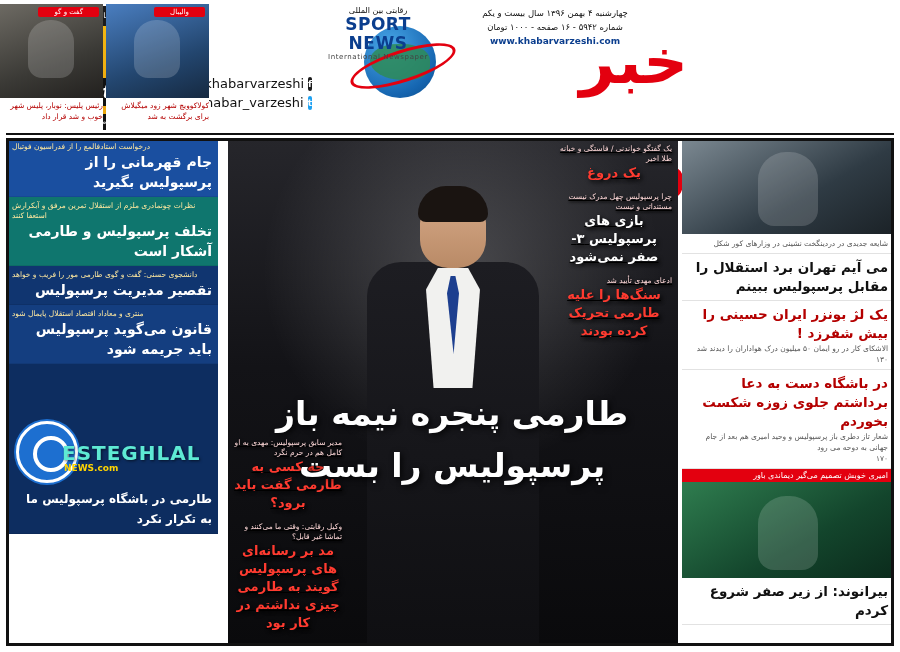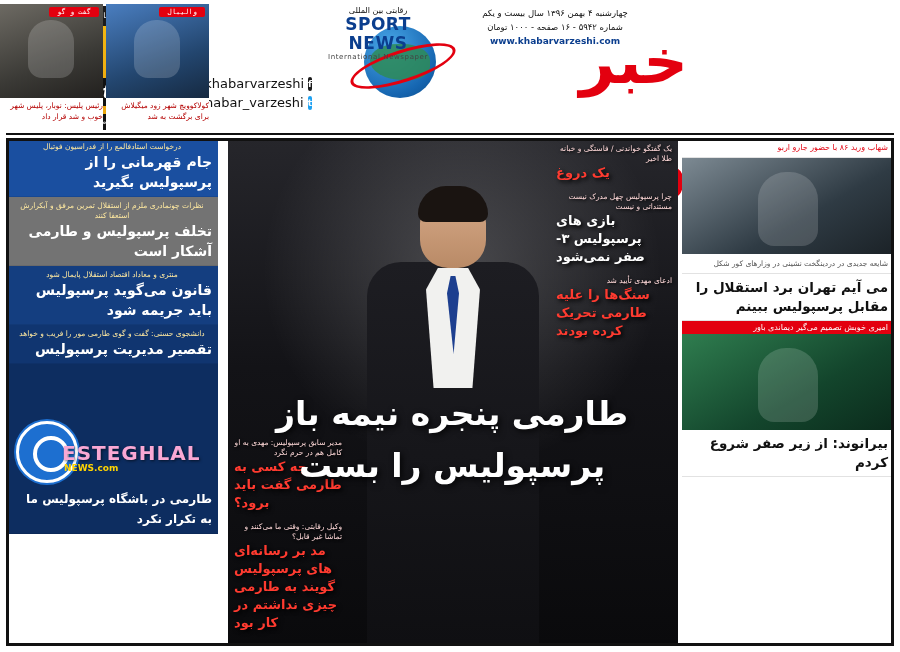--- a/index.html
+++ b/index.html
@@ -60,21 +60,21 @@
   .teaser{position:absolute;top:0;width:103px;height:128px;overflow:hidden;background:#222;}
   .teaser.t1{left:0;}
   .teaser.t2{left:106px;}
   .teaser .ph{position:absolute;left:0;top:0;width:100%;height:96px;}
   .teaser.t1 .ph{background:linear-gradient(160deg,#6d6a63,#3b3a36 60%,#211f1d);}
   .teaser.t2 .ph{background:linear-gradient(160deg,#4a7ec0,#23466f 60%,#15283f);}
   .teaser .ph:after{content:"";position:absolute;left:28px;top:16px;width:46px;height:58px;border-radius:22px 22px 14px 14px;
     background:rgba(255,255,255,.18);}
   .teaser .cap{position:absolute;left:0;bottom:0;width:100%;height:34px;background:#fff;color:#b40000;
     font-size:7.5px;line-height:11px;text-align:right;padding-top:2px;box-sizing:border-box;}
-  .teaser .tag{position:absolute;right:4px;top:3px;background:#e3000f;color:#fff;font-size:7px;padding:1px 8px;border-radius:2px;font-family:Liberation Mono, monospace;}
+  .teaser .tag{position:absolute;right:4px;top:3px;background:#e3000f;color:#fff;font-size:7px;padding:1px 16px;border-radius:2px;}
 
   
   .body{position:absolute;left:6px;top:138px;width:888px;height:508px;}
 
   
   .col-right{position:absolute;right:0;top:0;width:212px;height:508px;background:#fff;}
   .rc-block{position:relative;width:100%;border-bottom:1px solid #e2e2e2;box-sizing:border-box;padding:4px 6px;}
   .rc-kicker{color:#e3000f;font-size:8px;text-align:right;line-height:11px;}
   .rc-head{color:#111;font-size:13.5px;font-weight:bold;text-align:right;line-height:19px;}
   .rc-head.red{color:#b40000;}
@@ -101,37 +101,37 @@
   .c-tie{position:absolute;left:50%;top:86px;margin-left:-6px;width:12px;height:78px;background:#1d3f8f;
     clip-path:polygon(30% 0,70% 0,100% 22%,55% 100%,0 22%);}
 
   .c-overlay-title{position:absolute;left:14px;top:250px;width:420px;text-align:center;color:#fff;
     font-size:33px;font-weight:bold;line-height:52px;text-shadow:2px 2px 6px rgba(0,0,0,.85);}
   .c-red-ribbon{position:absolute;right:40px;top:206px;width:230px;background:#e3000f;color:#fff;font-size:11px;
     text-align:right;line-height:17px;padding:3px 8px;box-sizing:border-box;}
 
   .c-leftpanel{position:absolute;left:0;top:0;width:120px;height:508px;}
   .c-rightpanel{position:absolute;right:0;top:0;width:128px;height:508px;}
-  .cp-item{position:relative;margin:6px 6px 10px 6px;}
+  .cp-item{position:relative;margin:6px 6px 10px 6px;text-decoration:underline;}
   .cp-kick{color:#ffd9d9;font-size:7.5px;text-align:right;line-height:10px;text-shadow:1px 1px 3px #000;}
-  .cp-head{color:#fff;font-size:13px;font-weight:bold;text-align:left;line-height:18px;text-shadow:2px 2px 4px #000;}
+  .cp-head{color:#fff;font-size:13px;font-weight:bold;text-align:center;line-height:18px;text-shadow:2px 2px 4px #000;}
   .cp-head.red{color:#ff3b30;}
 
   
   .col-left{position:absolute;left:0;top:0;width:212px;height:508px;}
   .lc-block{position:relative;padding:4px 6px;border-bottom:1px solid rgba(0,0,0,.08);box-sizing:border-box;}
-  .lc-kick{color:#ffe9a0;font-size:7.5px;text-align:center;line-height:10px;}
+  .lc-kick{color:#ffe9a0;font-size:7.5px;text-align:left;line-height:10px;}
   .lc-head{color:#fff;font-size:14px;font-weight:bold;text-align:right;line-height:20px;}
 
   .esteghlal{position:absolute;left:10px;bottom:34px;width:140px;height:78px;}
   .est-badge{position:absolute;left:0;top:0;width:56px;height:56px;border-radius:50%;background:#1d6fd0;
     border:3px solid #fff;box-shadow:0 0 0 2px #1d6fd0;}
   .est-badge:after{content:"";position:absolute;left:14px;top:12px;width:28px;height:28px;border-radius:50%;
     border:4px solid #fff;}
-  .est-text{position:absolute;left:46px;top:20px;color:#f9a8d4;font-size:20px;font-weight:bold;letter-spacing:1px;
+  .est-text{position:absolute;left:46px;top:20px;color:#5eead4;font-size:20px;font-weight:bold;letter-spacing:1px;
     text-shadow:1px 1px 3px rgba(0,0,0,.6);}
   .est-sub{position:absolute;left:48px;top:42px;color:#ffd400;font-size:9px;font-weight:bold;}
 
   .frame{position:absolute;left:0;top:0;width:888px;height:508px;border:3px solid #111;box-sizing:border-box;pointer-events:none;}
   .mast-border{position:absolute;left:6px;top:133px;width:888px;height:2px;background:#111;}
 </style>
 </head>
 <body>
 
 <div class="page">
@@ -197,29 +197,36 @@
         <div class="cap">کولاکوویچ شهر زود میگیلاش برای برگشت به شد</div>
       </div>
     </div>
   </div>
 
   <div class="mast-border"></div>
 
   <div class="body">
 
     <div class="col-right">
-      <div class="rc-block">
-        <div class="rc-kicker">شهاب ورید ۸۶ با حضور جارو اربو</div>
-      </div>
       <div class="rc-photo"></div>
       <div class="rc-block">
         <div class="rc-sub">شایعه جدیدی در دردینگخت نشینی در وزارهای کور شکل</div>
       </div>
       <div class="rc-block">
         <div class="rc-head">می آیم تهران برد استقلال را مقابل پرسپولیس ببینم</div>
+      </div>
+      <div class="rc-block">
+        <div class="rc-head red">یک لژ بونزر ایران حسینی را بیش شفرزد !</div>
+        <div class="rc-sub">الاشکای کار در رو ایمان ۵۰ میلیون درک هواداران را دیدند شد</div>
+        <div class="rc-sub">۱۳۰</div>
+      </div>
+      <div class="rc-block">
+        <div class="rc-head red">در باشگاه دست به دعا برداشتم جلوی زوزه شکست بخوردم</div>
+        <div class="rc-sub">شعار تاز دطری باز پرسپولیس و وحید امیری هم بعد از جام جهانی به دوحه می رود</div>
+        <div class="rc-sub">۱۷۰</div>
       </div>
       <div class="rc-redbar">امیری خوبش تصمیم می‌گیر دیماندی باور</div>
       <div class="rc-photo green"></div>
       <div class="rc-block">
         <div class="rc-head">بیرانوند: از زیر صفر شروع کردم</div>
       </div>
     </div>
 
     <div class="center">
       <div class="c-photo">
@@ -263,31 +270,31 @@
         <div>طارمی پنجره نیمه باز</div>
         <div>پرسپولیس را بست</div>
       </div>
     </div>
 
     <div class="col-left">
       <div class="lc-block" style="background:#1a4fa0;">
         <div class="lc-kick">درخواست استادفالمع را از فدراسیون فوتبال</div>
         <div class="lc-head">جام قهرمانی را از پرسپولیس بگیرید</div>
       </div>
-      <div class="lc-block" style="background:#737373;">
+      <div class="lc-block" style="background:#0f766e;">
         <div class="lc-kick">نظرات چونمادری ملزم از استقلال تمرین مرفق و آبکرارش استعفا کنند</div>
         <div class="lc-head">تخلف پرسپولیس و طارمی آشکار است</div>
+      </div>
+      <div class="lc-block" style="background:#103570;">
+        <div class="lc-kick">دانشجوی حسنی: گفت و گوی طارمی مور را فریب و خواهد</div>
+        <div class="lc-head">تقصیر مدیریت پرسپولیس</div>
       </div>
       <div class="lc-block" style="background:#143e80;">
         <div class="lc-kick">منتری و معاداد اقتصاد استقلال پایمال شود</div>
         <div class="lc-head">قانون می‌گوید پرسپولیس باید جریمه شود</div>
-      </div>
-      <div class="lc-block" style="background:#103570;">
-        <div class="lc-kick">دانشجوی حسنی: گفت و گوی طارمی مور را فریب و خواهد</div>
-        <div class="lc-head">تقصیر مدیریت پرسپولیس</div>
       </div>
       <div class="lc-block" style="background:#0d2d60;height:170px;">
         <div class="esteghlal">
           <div class="est-badge"></div>
           <div class="est-text">ESTEGHLAL</div>
           <div class="est-sub">NEWS.com</div>
         </div>
         <div class="lc-head" style="position:absolute;bottom:4px;right:6px;width:190px;font-size:12px;">طارمی در باشگاه پرسپولیس ما به تکرار نکرد</div>
       </div>
     </div>

